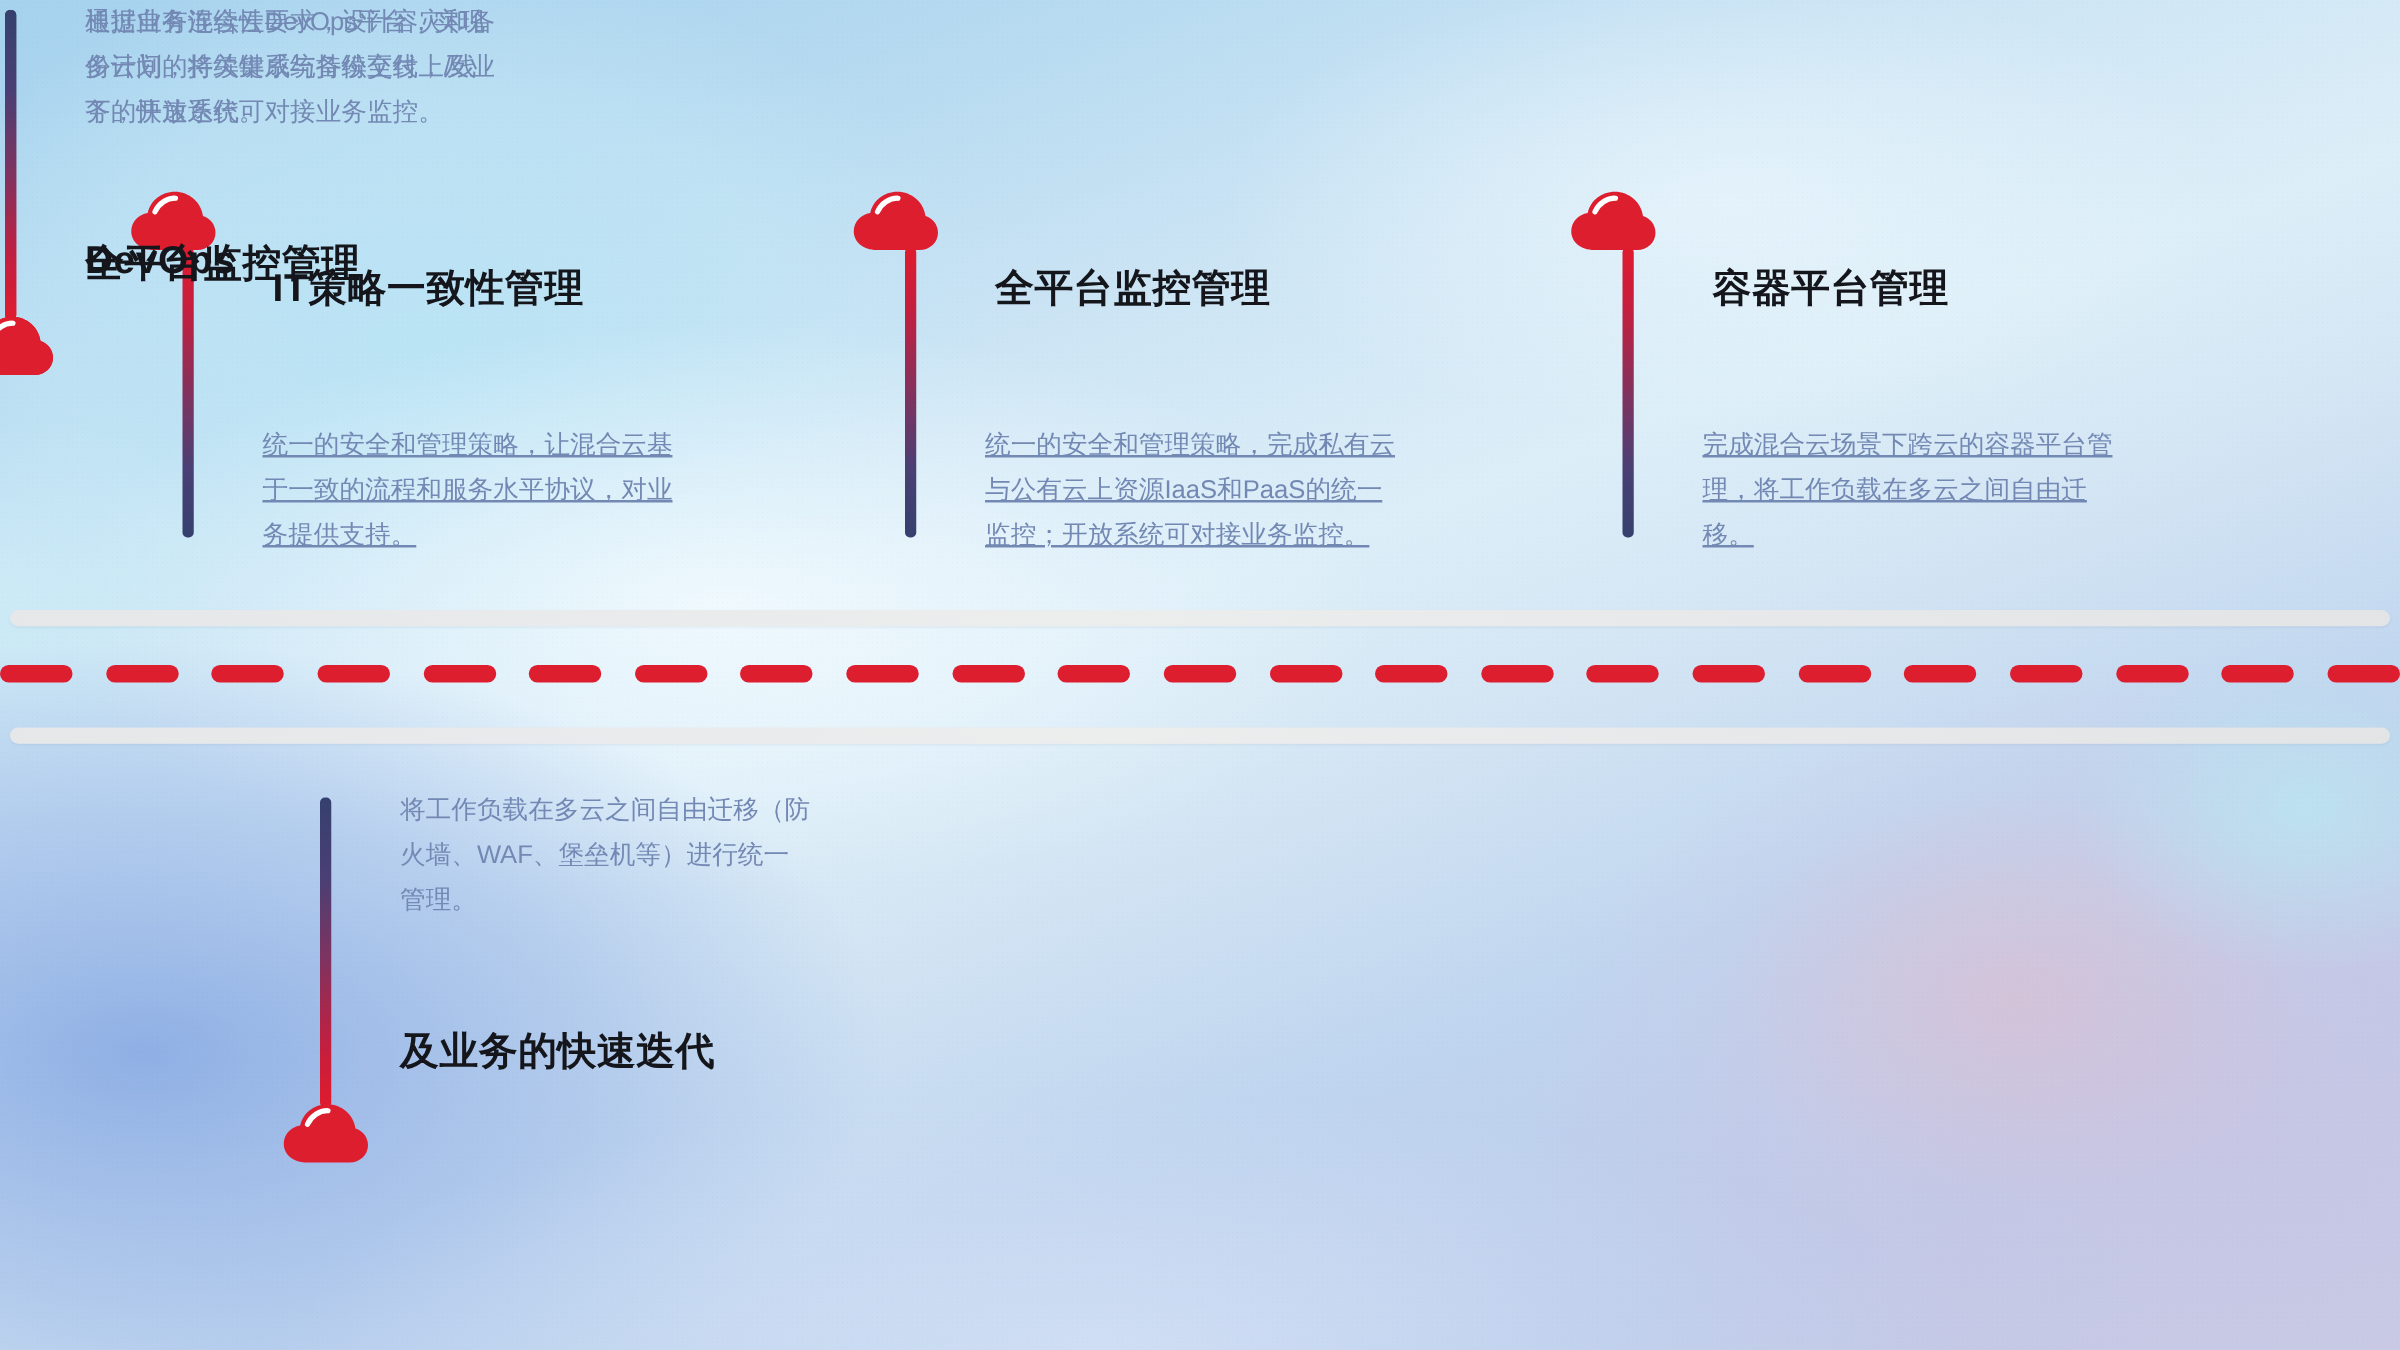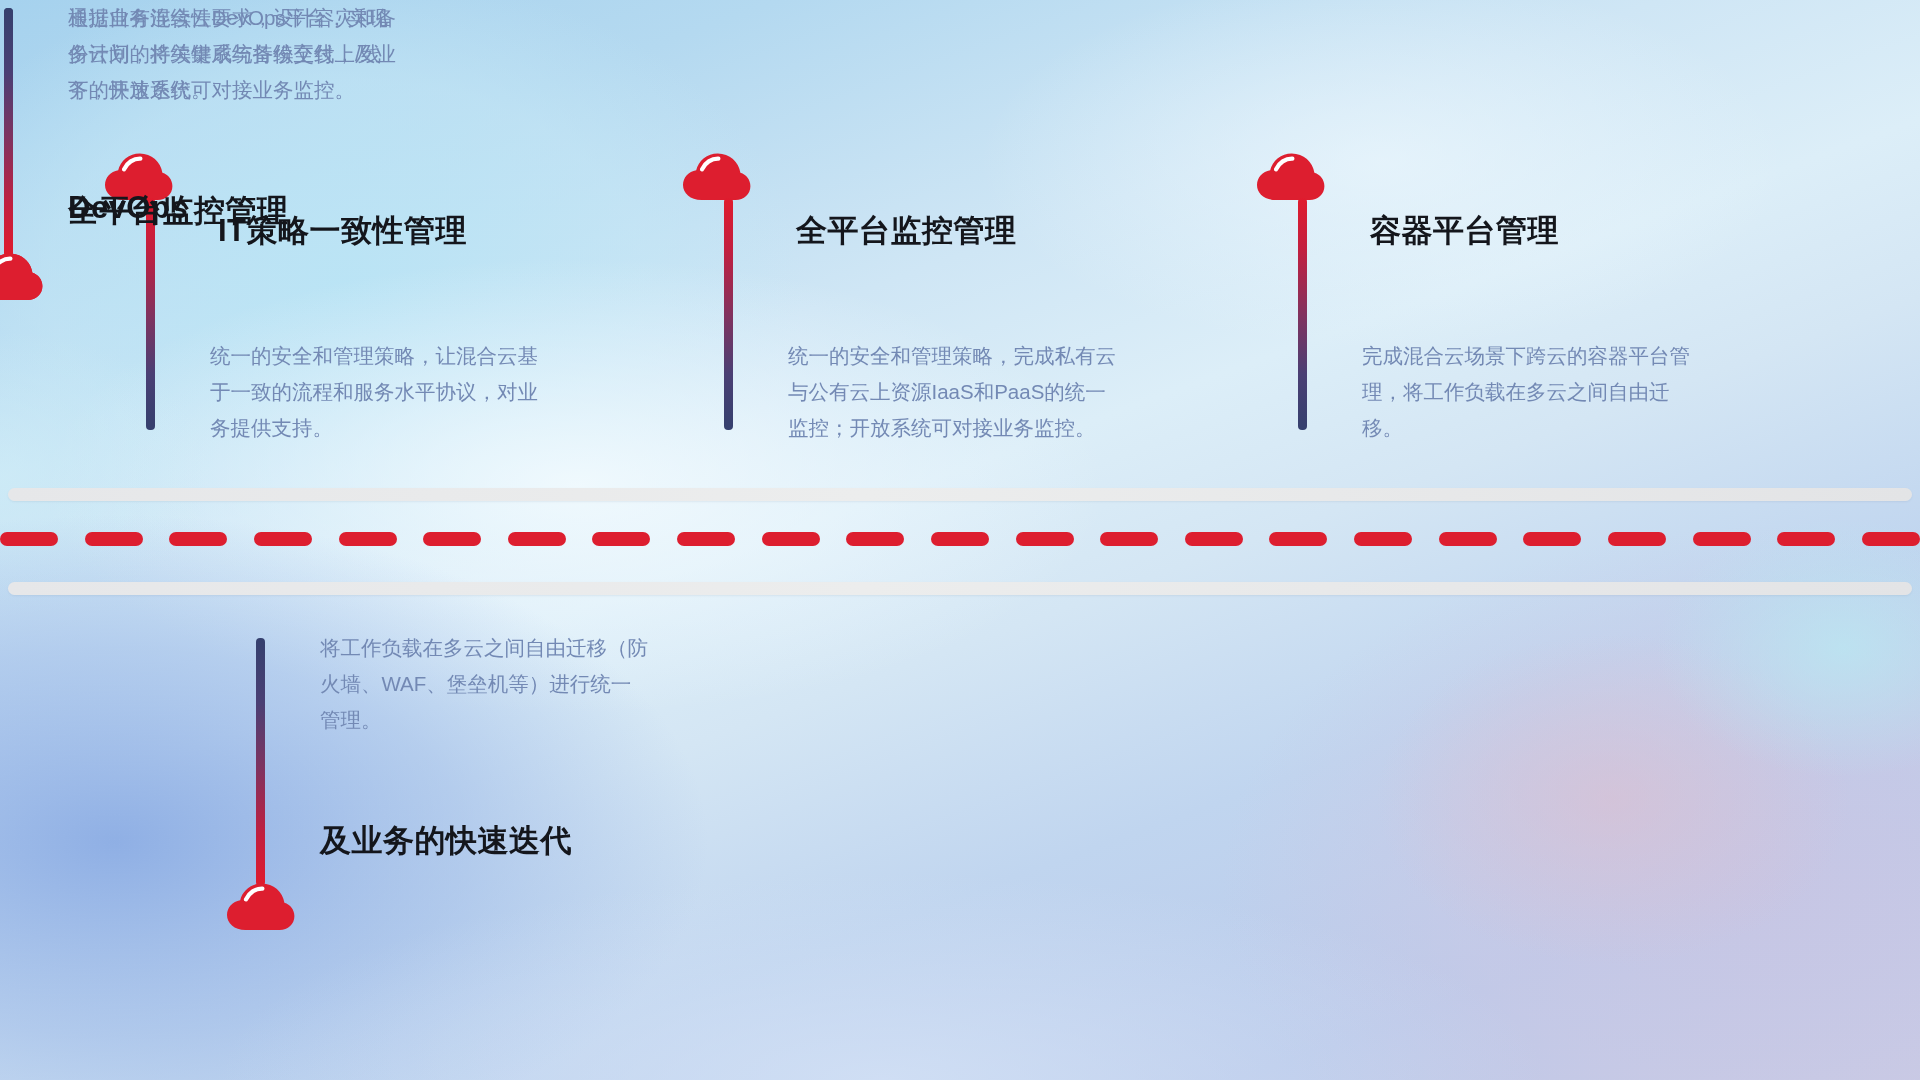--- a/index.html
+++ b/index.html
@@ -153,21 +153,21 @@
     font-size: 20.5px;
     line-height: 36px;
     color: #7389b4;
     width: 330px;
   }
 
   
   .row-top .cloud { top: 0; left: 72px; }
   .row-top .stem  { top: 48px; left: 116px; height: 232px; }
   .row-top .col-title { position: absolute; top: 60px; left: 188px; }
-  .row-top .col-body  { position: absolute; top: 188px; left: 180px; }
+  .row-top .col-body  { position: absolute; top: 188px; left: 180px; text-decoration: underline; }
 
   
   .row-bot .col-body  { position: absolute; top: 0px; left: 68px; }
   .row-bot .stem  { top: 8px; left: 4px; height: 248px; }
   .row-bot .col-title { position: absolute; top: 190px; left: 68px; }
   .row-bot .cloud { top: 250px; left: -28px; }
 
   
   #col-top-1 { left: 30px;   top: 150px; }
   #col-top-2 { left: 608px;  top: 150px; }

